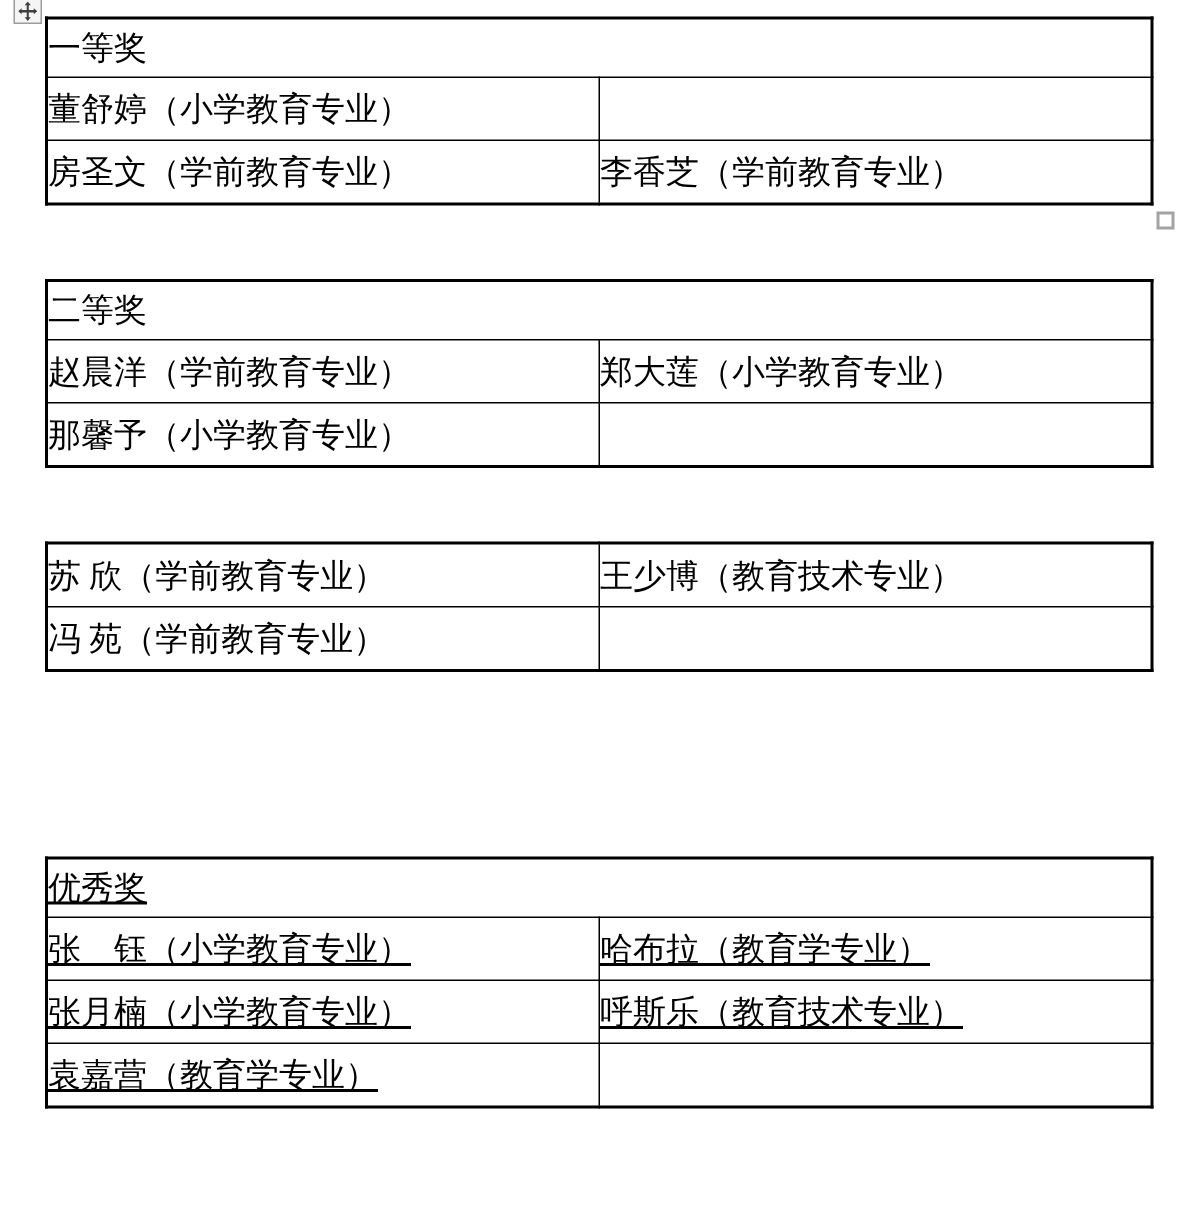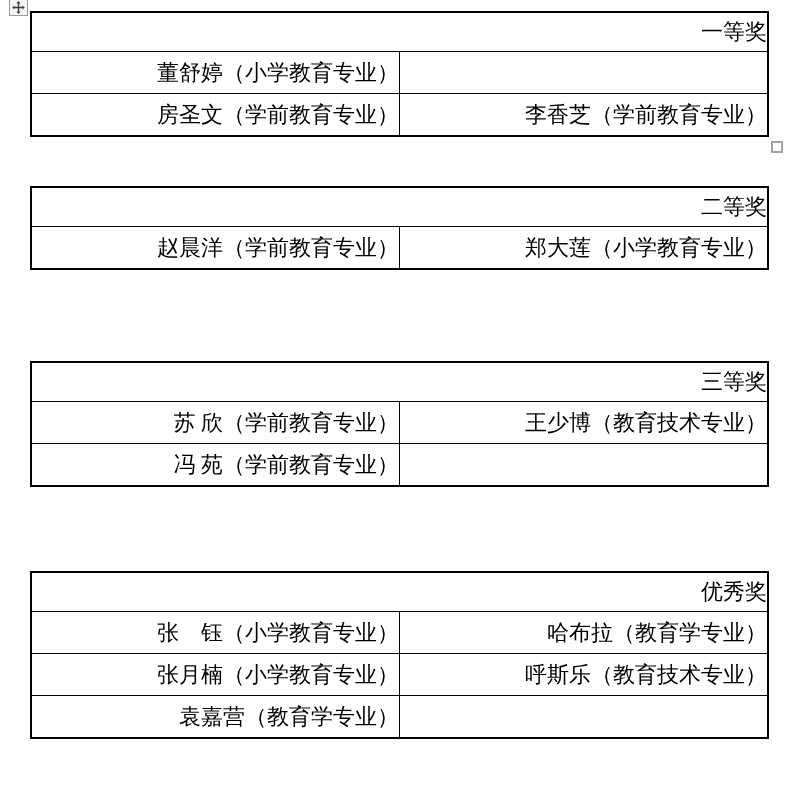--- a/index.html
+++ b/index.html
@@ -51,37 +51,37 @@
     position: absolute;
     left: 30px;
     width: 739px;
     border-collapse: collapse;
     table-layout: fixed;
     border: 2px solid #000000;
     font-size: 22px;
   }
   table.award-table td {
     border: 1px solid #000000;
-    text-align: right;
+    text-align: left;
     vertical-align: middle;
     padding: 0;
     overflow: hidden;
     white-space: nowrap;
   }
   td.prize-title {
     height: 38px;
   }
   td.name-cell {
     height: 41px;
     width: 50%;
   }
   .t1 { top: 11px; }
   .t2 { top: 186px; }
   .t3 { top: 361px; }
-  .t4 { top: 571px; }
+  .t4 { top: 571px; text-decoration: underline; }
 </style>
 </head>
 <body>
 
 <div class="doc">
 
   <div class="move-handle">
     <svg width="13" height="13" viewBox="0 0 17 17" aria-hidden="true">
       <path fill="#3f3f3f" d="M8.5 0 L11.2 3.2 H9.4 V7.4 H13.8 V5.8 L16.8 8.5 L13.8 11.2 V9.6 H9.4 V13.8 H11.2 L8.5 17 L5.8 13.8 H7.6 V9.6 H3.2 V11.2 L0.2 8.5 L3.2 5.8 V7.4 H7.6 V3.2 H5.8 Z"></path>
     </svg>
@@ -107,28 +107,29 @@
 
   <table class="award-table t2">
     <tbody>
         <tr>
       <td colspan="2" class="prize-title">二等奖</td>
     </tr>
     <tr>
       <td class="name-cell">赵晨洋（学前教育专业）</td>
       <td class="name-cell">郑大莲（小学教育专业）</td>
     </tr>
+    <tr>
+      <td class="name-cell">那馨予（小学教育专业）</td>
+      <td class="name-cell"></td>
+    </tr>
   </tbody>
     </table>
 
   <table class="award-table t3">
     <tbody>
-        <tr>
-      <td colspan="2" class="prize-title">三等奖</td>
-    </tr>
     <tr>
       <td class="name-cell">苏 欣（学前教育专业）</td>
       <td class="name-cell">王少博（教育技术专业）</td>
     </tr>
     <tr>
       <td class="name-cell">冯 苑（学前教育专业）</td>
       <td class="name-cell"></td>
     </tr>
   </tbody>
     </table>

